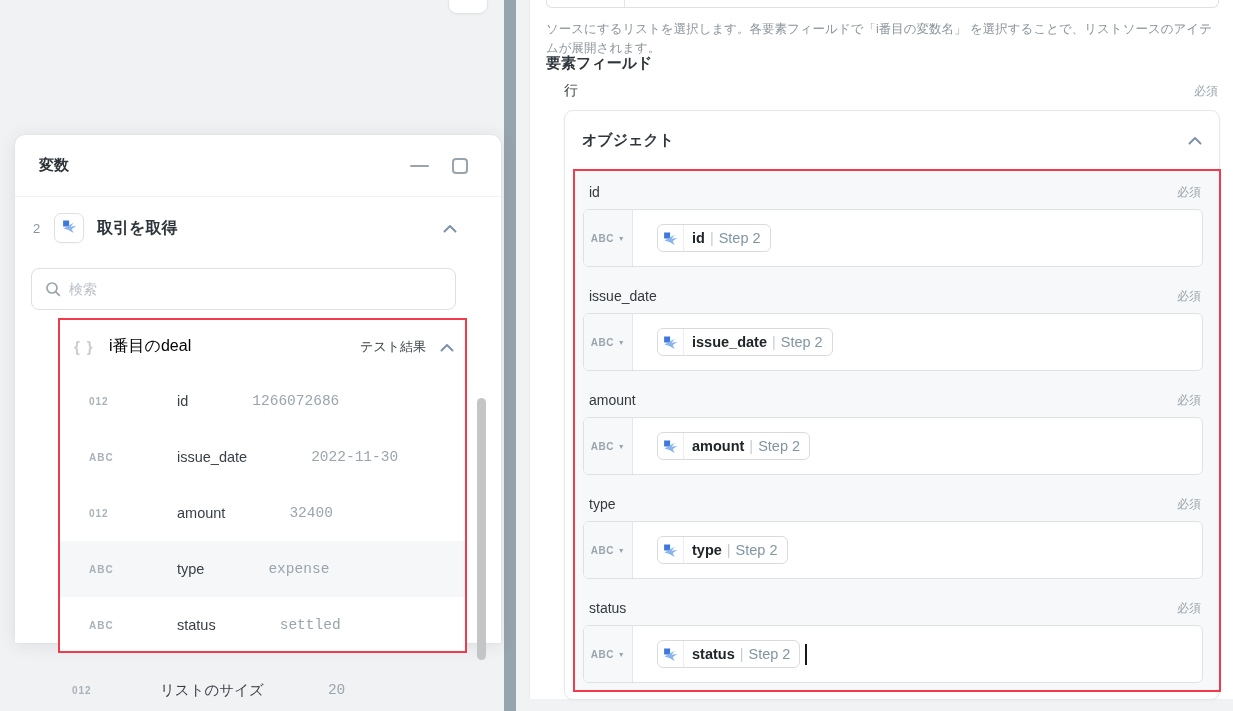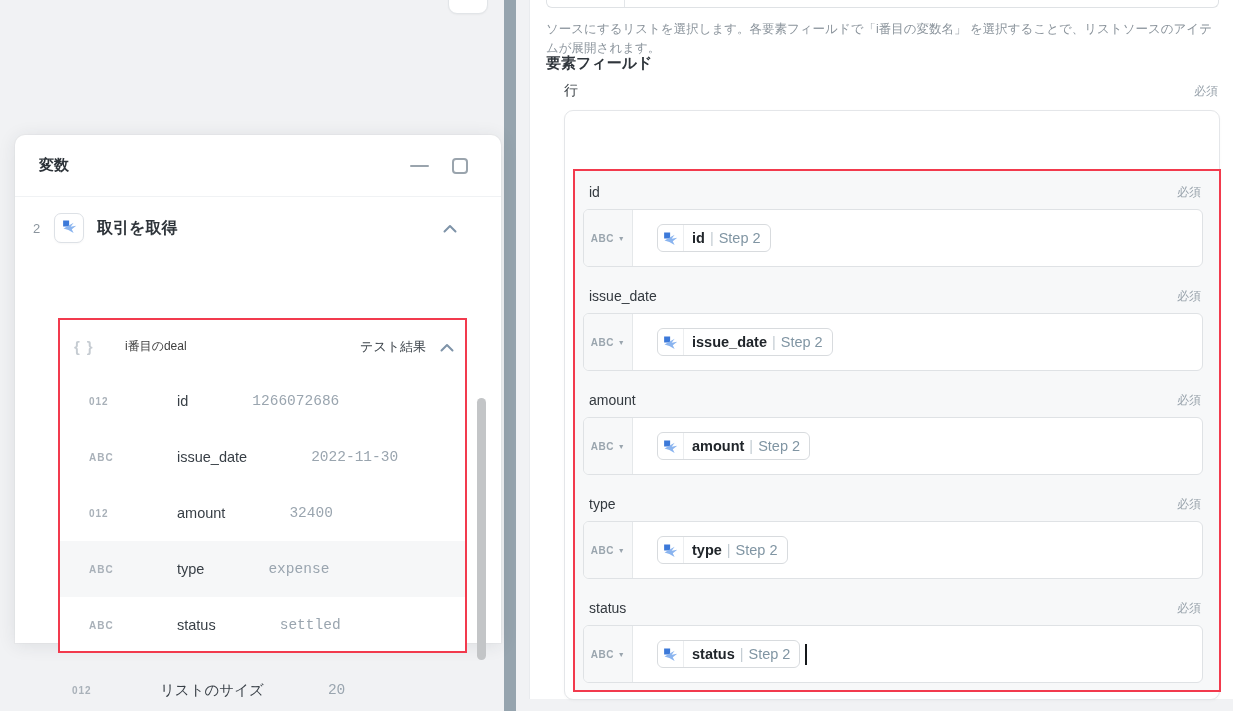--- a/index.html
+++ b/index.html
@@ -43,21 +43,21 @@
   .search-box input { border:none; outline:none; flex:1; font-size:14px; margin-left:8px;
     font-family:inherit; color:#3a4046; background:transparent; }
   .search-box input::placeholder { color:#b9c0c7; }
 
   .red-list-box {
     position:absolute; left:43px; top:183px; width:409px; height:335px;
     border:2.5px solid #f23a4d; overflow:hidden; background:#fff;
   }
   .vrow-header { height:53px; display:flex; align-items:center; padding:0 11px 0 14px; }
   .braces { color:#c6ccd2; font-size:15px; font-weight:bold; letter-spacing:2px; width:26px; }
-  .group-label { color:#404040; font-size:12px; flex:1; margin-left:25px; }
+  .group-label { color:#000000; font-size:16px; flex:1; margin-left:9px; }
   .test-badge { color:#3f464d; font-size:13px; margin-right:14px; }
   .vrow { height:56px; display:flex; align-items:center; padding-left:29px;gap:48px; }
   .vrow.hl { background:#f6f7f8; }
   .vtype { width:28px; color:#a9b1b9; font-size:10px; font-weight:bold; letter-spacing:1px; }
   .vkey { margin-left:12px; color:#383f46; font-size:14.5px; }
   .vval { margin-left:16px; color:#9aa5af; font-size:14.5px;font-family:Liberation Mono, monospace; }
   .vrow-footer { position:absolute; left:43px; top:532px; width:420px; height:46px;
     display:flex; align-items:center; padding-left:14px; }
   .win-scroll-thumb { position:absolute; right:15px; top:263px; width:9px; height:262px;
     background:#c3c5c7; border-radius:5px; }
@@ -127,20 +127,27 @@
     <rect x="1.5" y="2" width="8" height="8" fill="#3c79d9"></rect>
     <path d="M2 12.5 L15.5 5 L11.5 10.2 L19 9 L13 13.5 L15.5 18.5 L8.5 14.5 Z" fill="#8ab4ef"></path>
   </svg></span>
         </span>
       <span class="step-label">取引を取得</span>
       <span><svg width="14" height="9" viewBox="0 0 14 9">
     <path d="M1.5 7.5 L7 2 L12.5 7.5" stroke="#7e93a8" stroke-width="2" fill="none" stroke-linecap="round" stroke-linejoin="round"></path>
   </svg></span>
     </div>
 
+    <div class="search-box">
+      <svg width="16" height="16" viewBox="0 0 16 16">
+        <circle cx="7" cy="7" r="5" stroke="#9aa5ae" stroke-width="1.7" fill="none"></circle>
+        <path d="M10.8 10.8 L14.3 14.3" stroke="#9aa5ae" stroke-width="1.7" stroke-linecap="round"></path>
+      </svg>
+      <input type="text" placeholder="検索" style="">
+    </div>
 
     <div class="red-list-box">
       <div class="vrow-header">
         <span class="braces">{ }</span>
         <span class="group-label">i番目のdeal</span>
         <span class="test-badge">テスト結果</span>
         <span><svg width="14" height="9" viewBox="0 0 14 9">
     <path d="M1.5 7.5 L7 2 L12.5 7.5" stroke="#7e93a8" stroke-width="2" fill="none" stroke-linecap="round" stroke-linejoin="round"></path>
   </svg></span>
       </div>
@@ -189,20 +196,26 @@
 
     <div class="panel-desc">ソースにするリストを選択します。各要素フィールドで「i番目の変数名」 を選択することで、リストソースのアイテムが展開されます。</div>
     <div class="section-title">要素フィールド</div>
 
     <div class="row-field">
       <span class="row-label">行</span>
       <span class="required">必須</span>
     </div>
 
     <div class="object-card">
+      <div class="card-header">
+        <span class="card-title">オブジェクト</span>
+        <span><svg width="14" height="9" viewBox="0 0 14 9">
+    <path d="M1.5 7.5 L7 2 L12.5 7.5" stroke="#7e93a8" stroke-width="2" fill="none" stroke-linecap="round" stroke-linejoin="round"></path>
+  </svg></span>
+      </div>
       <div class="red-group" id="field-groups">
           <div class="field-group">
     <div class="field-label-row">
       <span class="field-label">id</span>
       <span class="required">必須</span>
     </div>
     <div class="field-input">
       <div class="type-seg">
         <span>ABC</span>
         <span class="seg-caret">▼</span>

